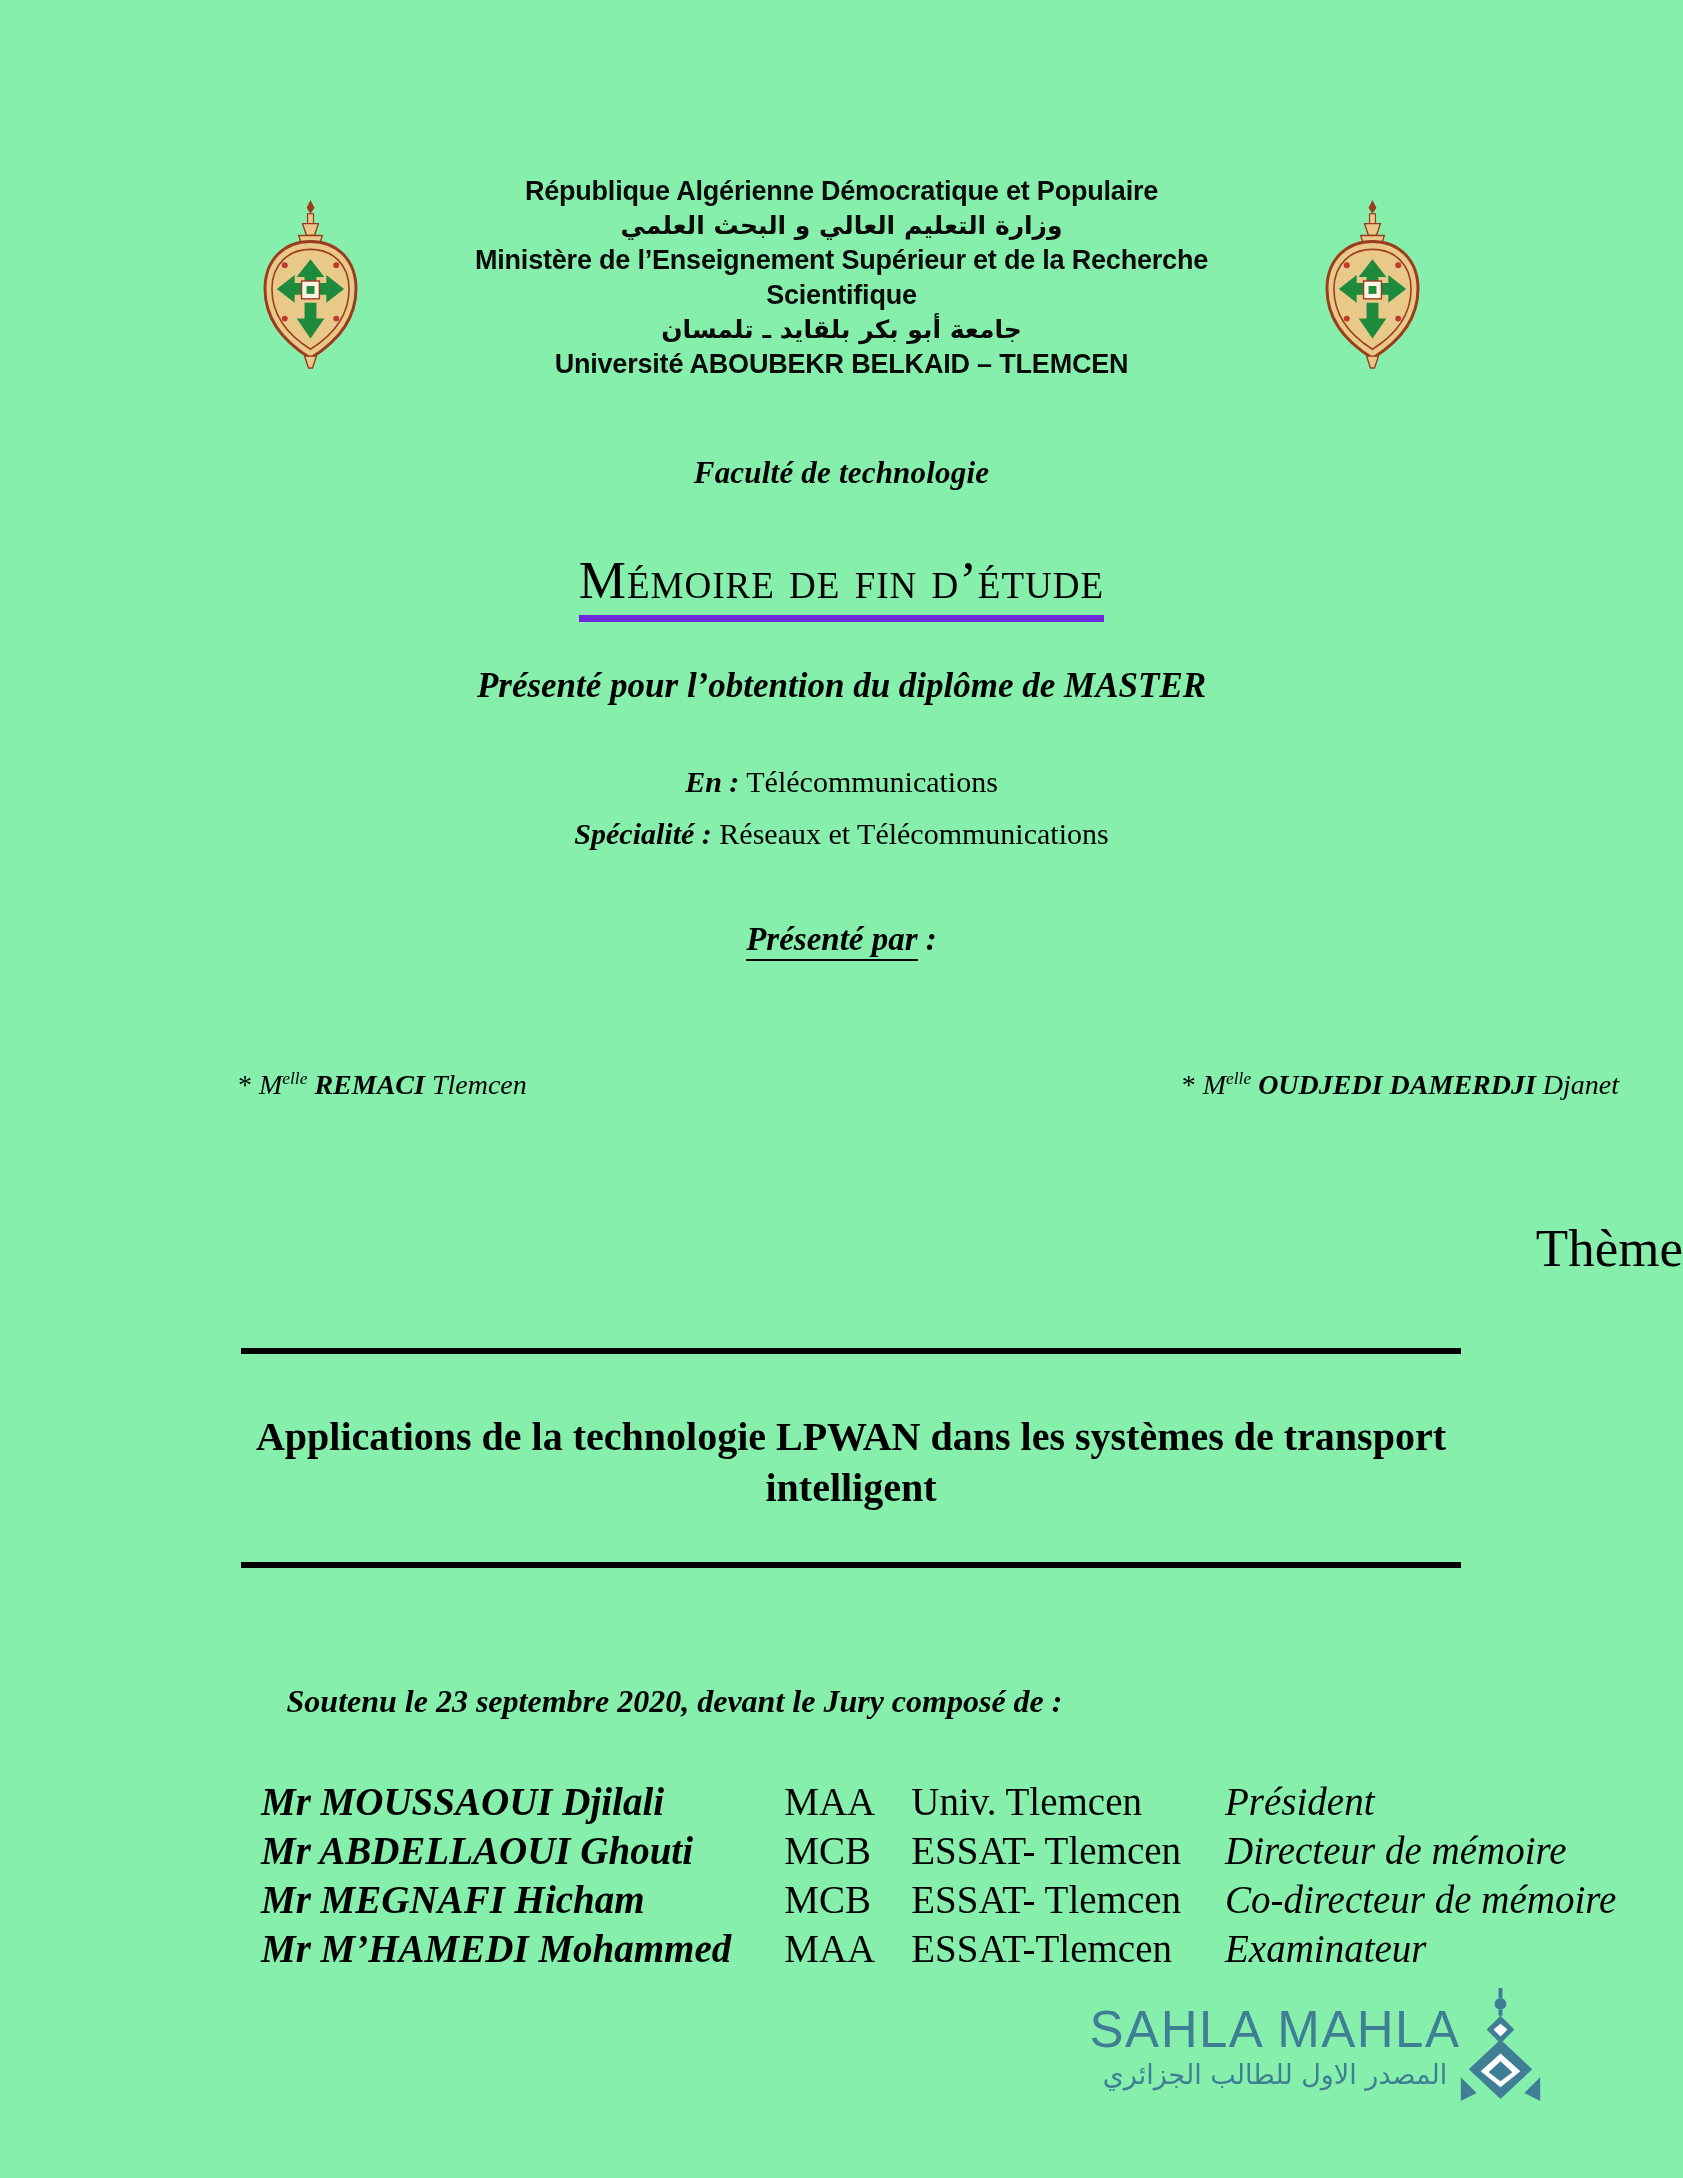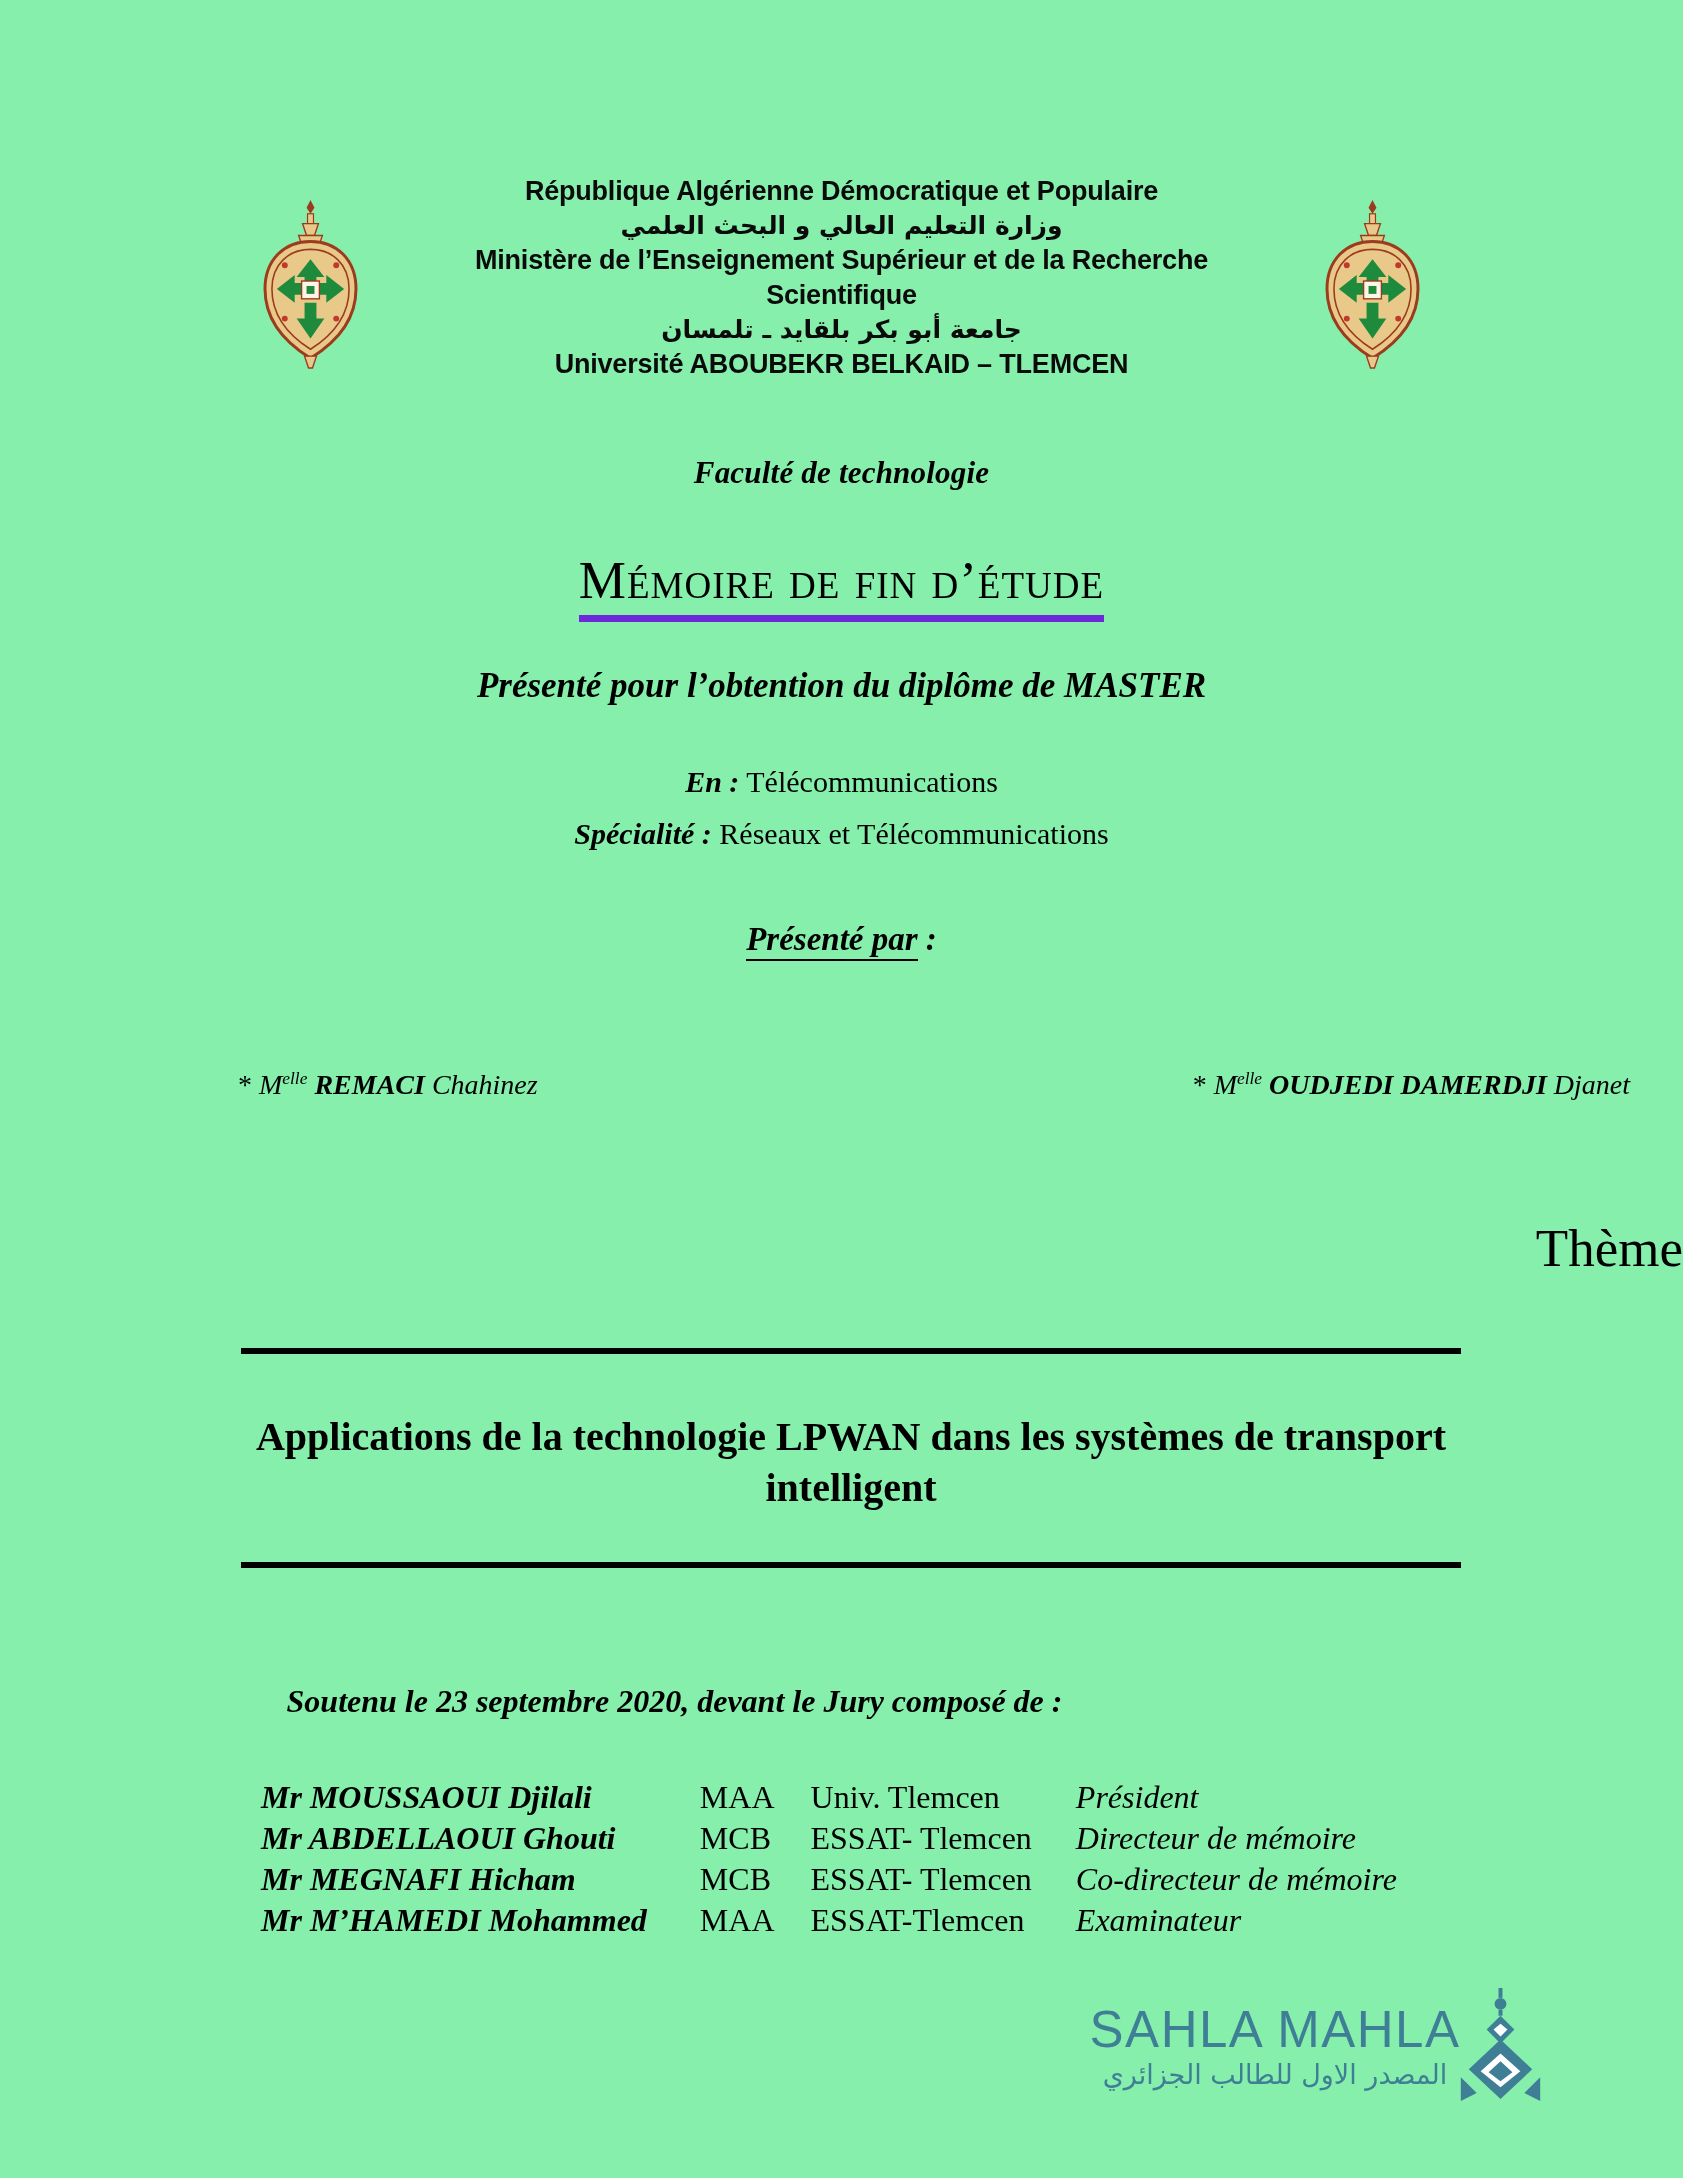--- a/index.html
+++ b/index.html
@@ -185,21 +185,21 @@
     font-style: italic;
     font-weight: bold;
     padding-left: 6px;
     box-sizing: border-box;
   }
   .jury-table {
     position: absolute;
     left: 261px;
     top: 1777px;
     border-collapse: collapse;
-    font-size: 32px;
+    font-size: 39px;
   }
   .jury-table td {
     padding: 2px 0 2px 0;
     vertical-align: baseline;
     white-space: nowrap;
   }
   .jury-name {
     font-style: italic;
     font-weight: bold;
     padding-right: 53px !important;
@@ -354,21 +354,21 @@
 
   <div class="presented-by">
     <span class="u">Présenté par</span><span> :</span>
   </div>
 
   <div class="authors">
     <div class="author" id="author-1">
       <span class="star">*</span>
       <span class="mprefix"><span>M</span><sup>elle</sup></span>
       <span class="surname">REMACI</span>
-      <span>Chahinez</span>
+      <span>Tlemcen</span>
     </div>
     <div class="author" id="author-2">
       <span class="star">*</span>
       <span class="mprefix"><span>M</span><sup>elle</sup></span>
       <span class="surname">OUDJEDI DAMERDJI</span>
       <span>Djanet</span>
     </div>
   </div>
 
   <div class="theme-word">Thème</div>

